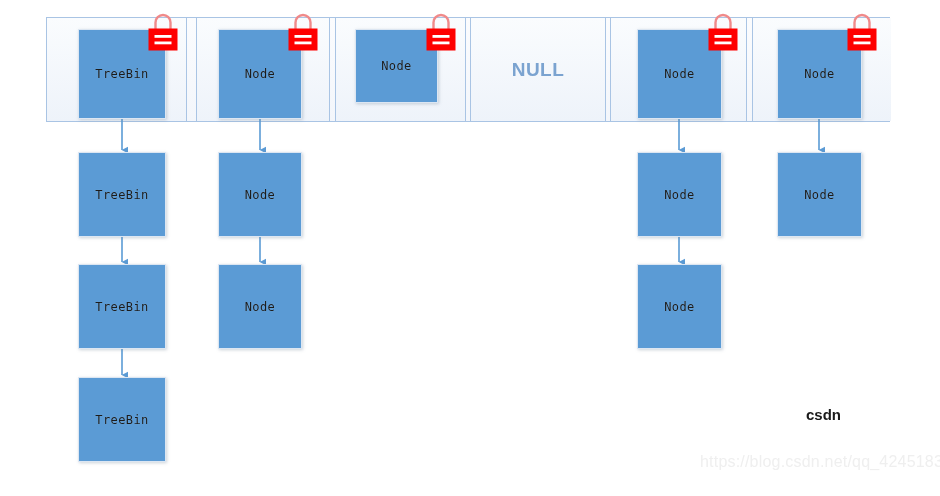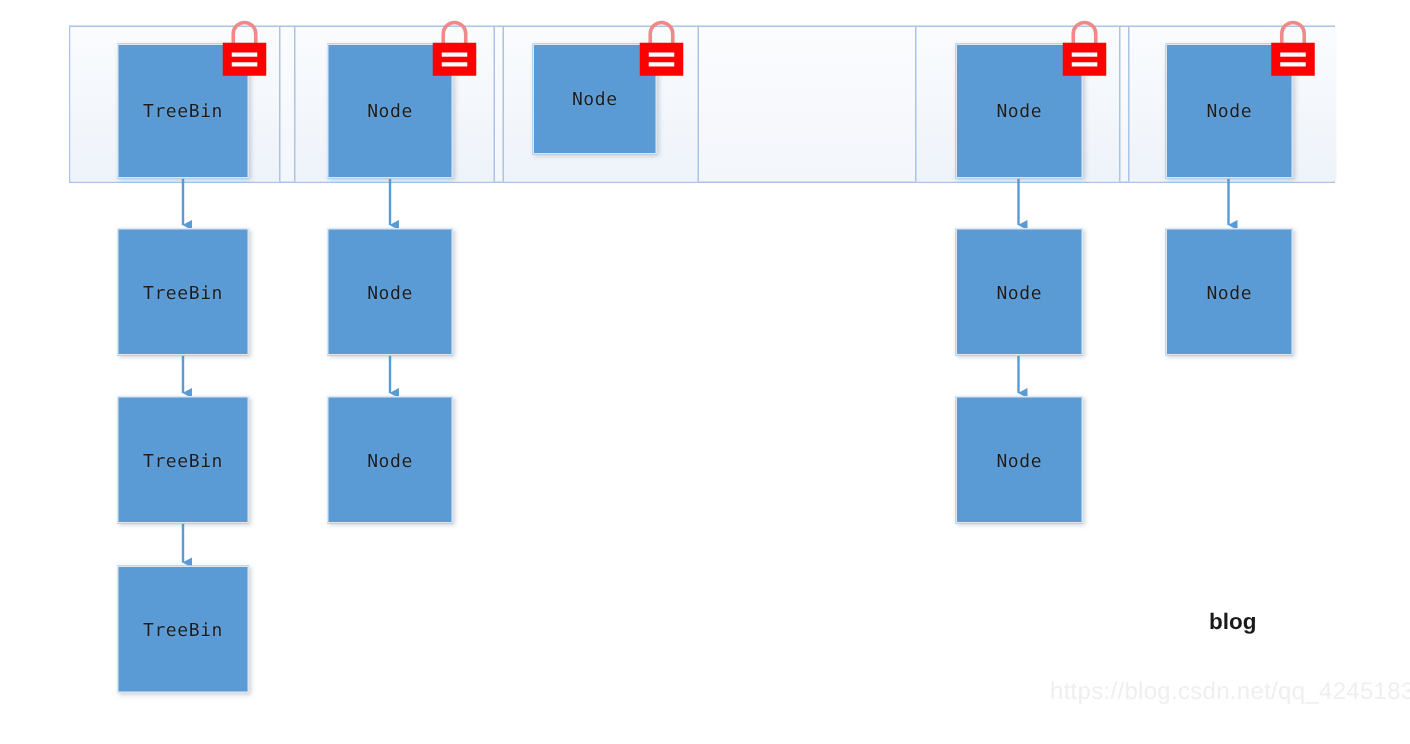--- a/index.html
+++ b/index.html
@@ -119,20 +119,23 @@
 </style>
 </head>
 <body>
 
 <div id="canvas">
 
   <div class="array-strip">
     <div class="array-cell first" style="left:0px;width:140px;"></div>
     <div class="array-cell" style="left:149px;width:134px;"></div>
     <div class="array-cell" style="left:288px;width:131px;"></div>
+    <div class="array-cell" style="left:423px;width:136px;">
+      <div class="null-label">NULL</div>
+    </div>
     <div class="array-cell" style="left:563px;width:137px;"></div>
     <div class="array-cell last" style="left:705px;width:139px;"></div>
   </div>
 
   <svg id="arrow-layer" viewBox="0 0 940 496">
     <defs>
       <marker id="ah" markerWidth="8" markerHeight="8" refX="3.6" refY="6.4" orient="auto" markerUnits="userSpaceOnUse">
         <path d="M0.3,0.4 L3.6,6.8 L6.9,0.4 Z" fill="#5b9bd5"></path>
       </marker>
     </defs>
@@ -226,17 +229,17 @@
       <div class="lock-icon" style="left: 845px; top: 12px;">
         <svg width="34" height="42" viewBox="0 0 34 42" xmlns="http://www.w3.org/2000/svg">
           <path d="M9.5 18 L9.5 10.5 A7.5 7.5 0 0 1 24.5 10.5 L24.5 18" fill="none" stroke="#f08a8a" stroke-width="2.4"></path>
           <rect x="2.5" y="16.5" width="29" height="22" fill="#fe0000"></rect>
           <rect x="8.5" y="23" width="17" height="2.8" fill="#ffffff"></rect>
           <rect x="8.5" y="29.5" width="17" height="2.8" fill="#ffffff"></rect>
         </svg>
       </div>
     </div>
 
-  <div class="free-text" style="left:806px; top:406px;">blog</div>
+  <div class="free-text" style="left:806px; top:406px;">csdn</div>
 
   <div class="watermark" style="left:700px; top:453px;">https://blog.csdn.net/qq_42451835</div>
 
 </div>
 
 </body></html>

